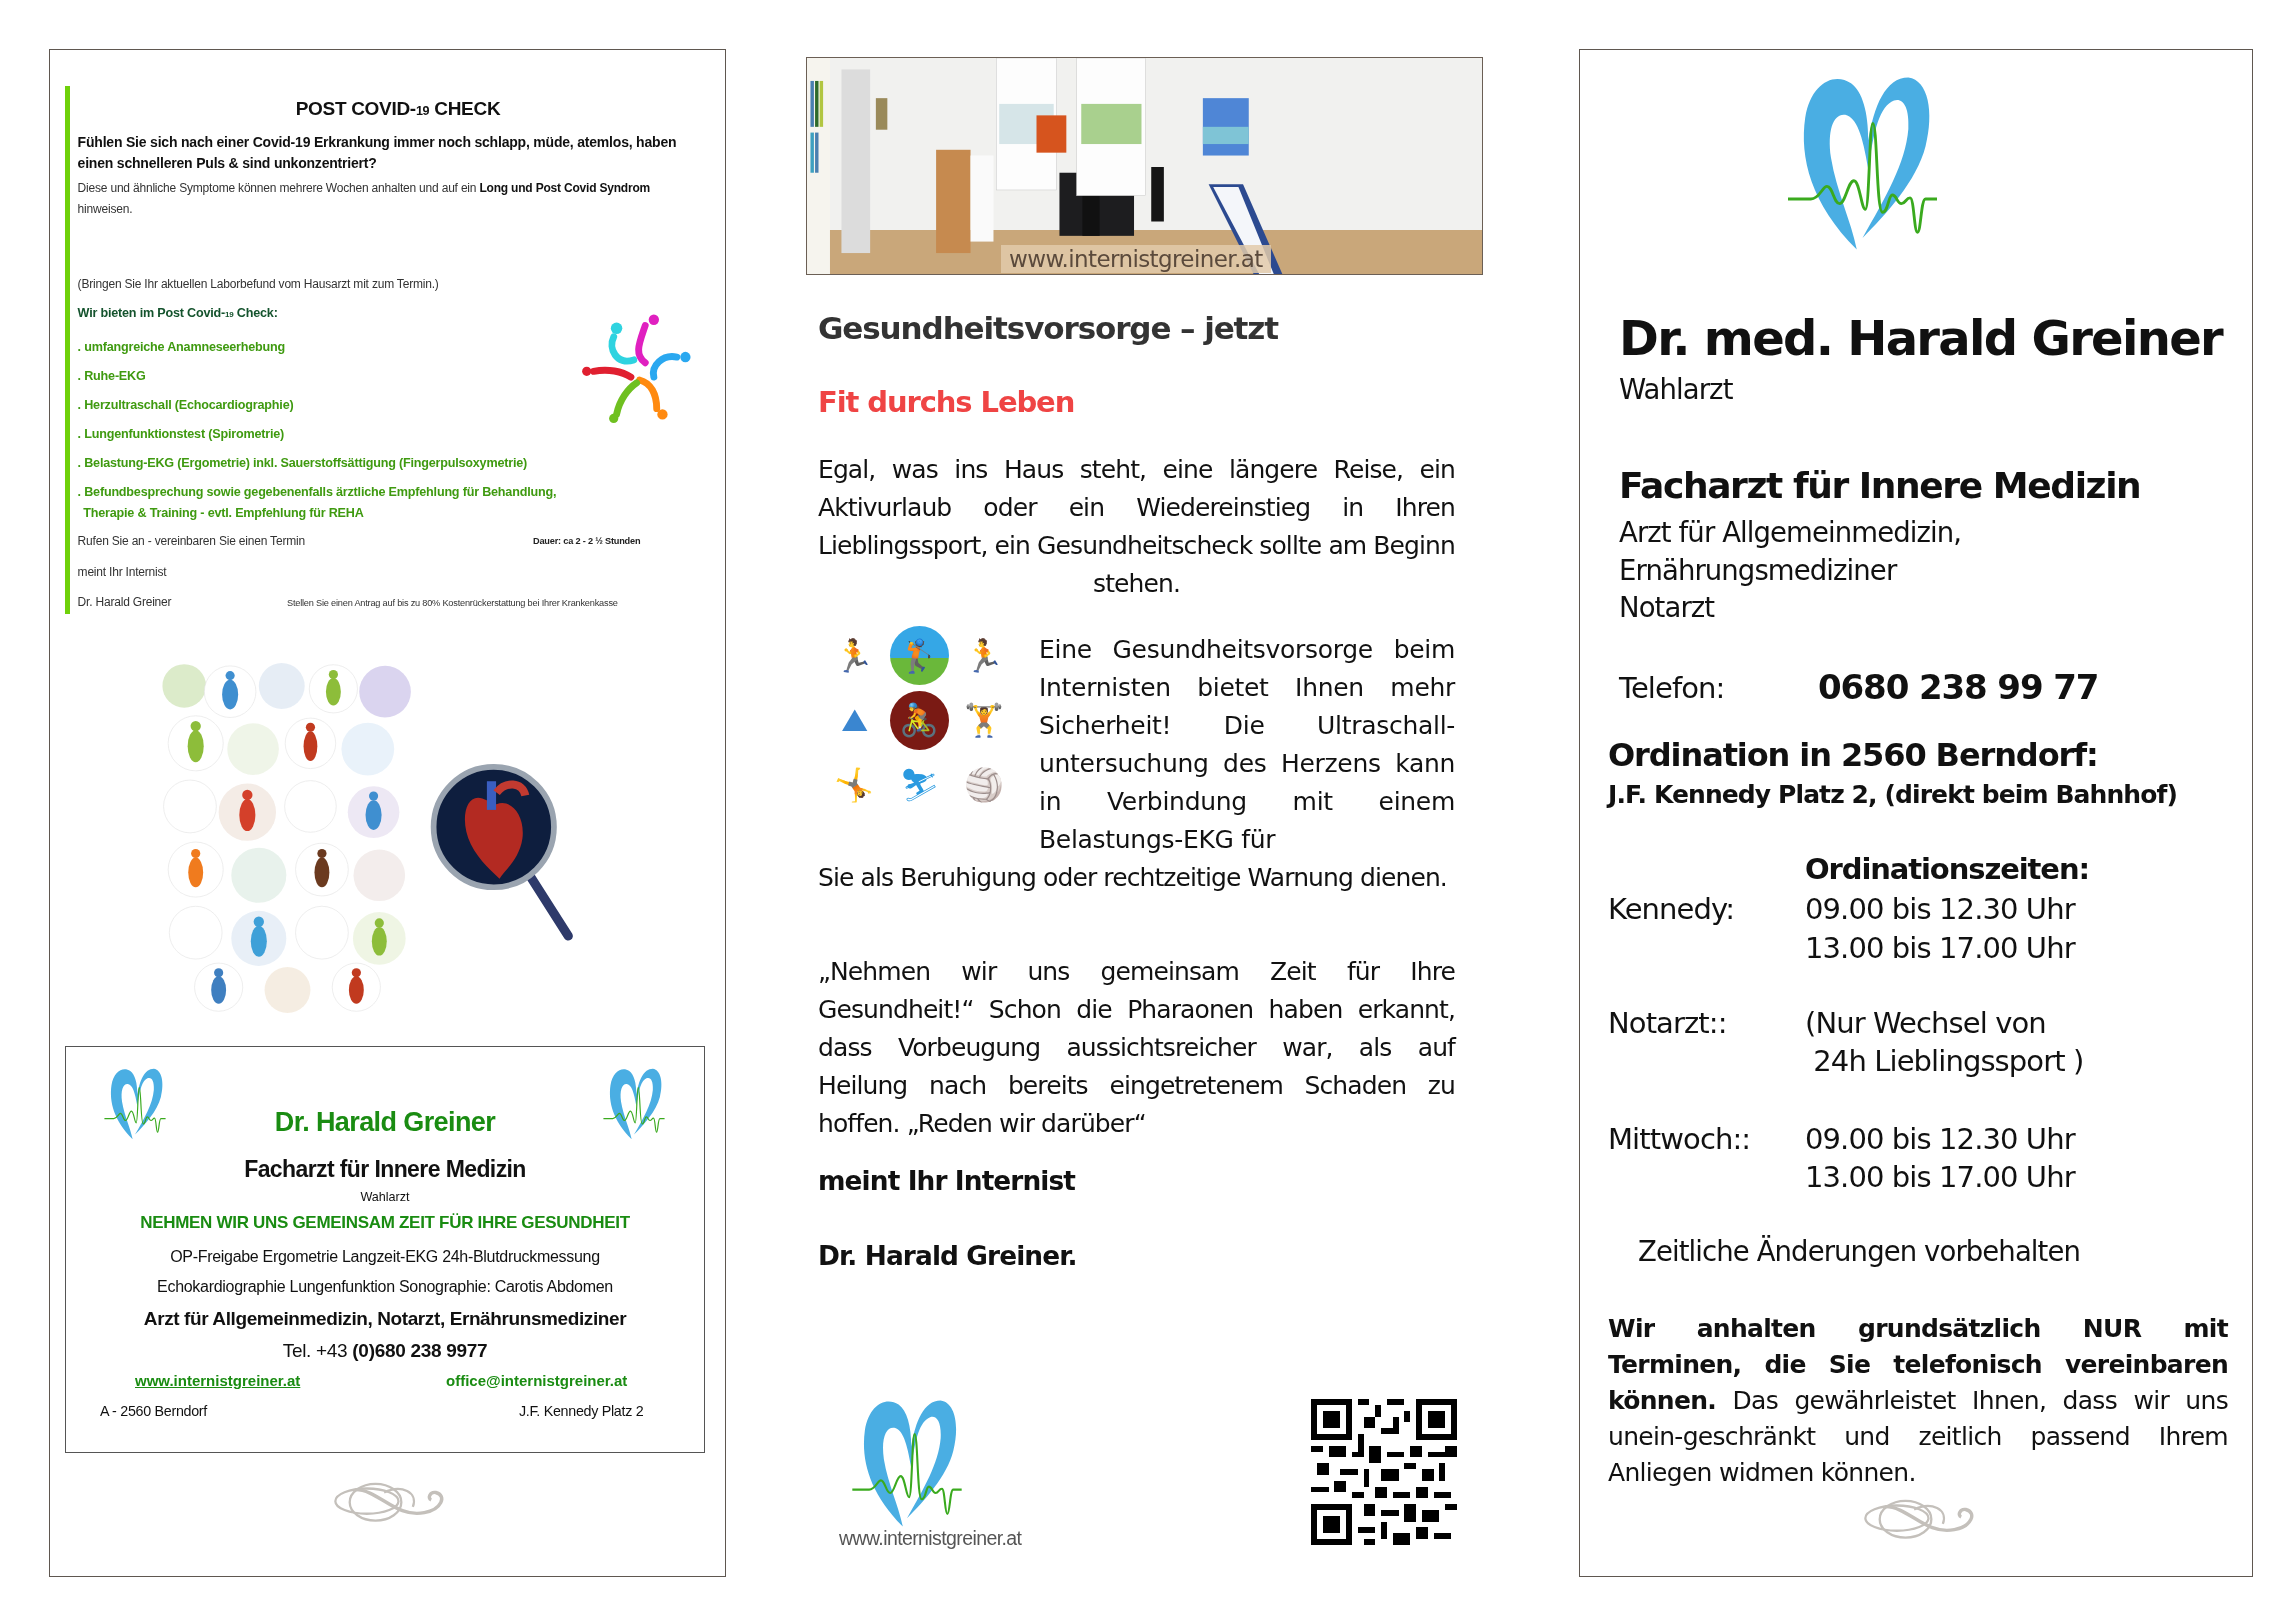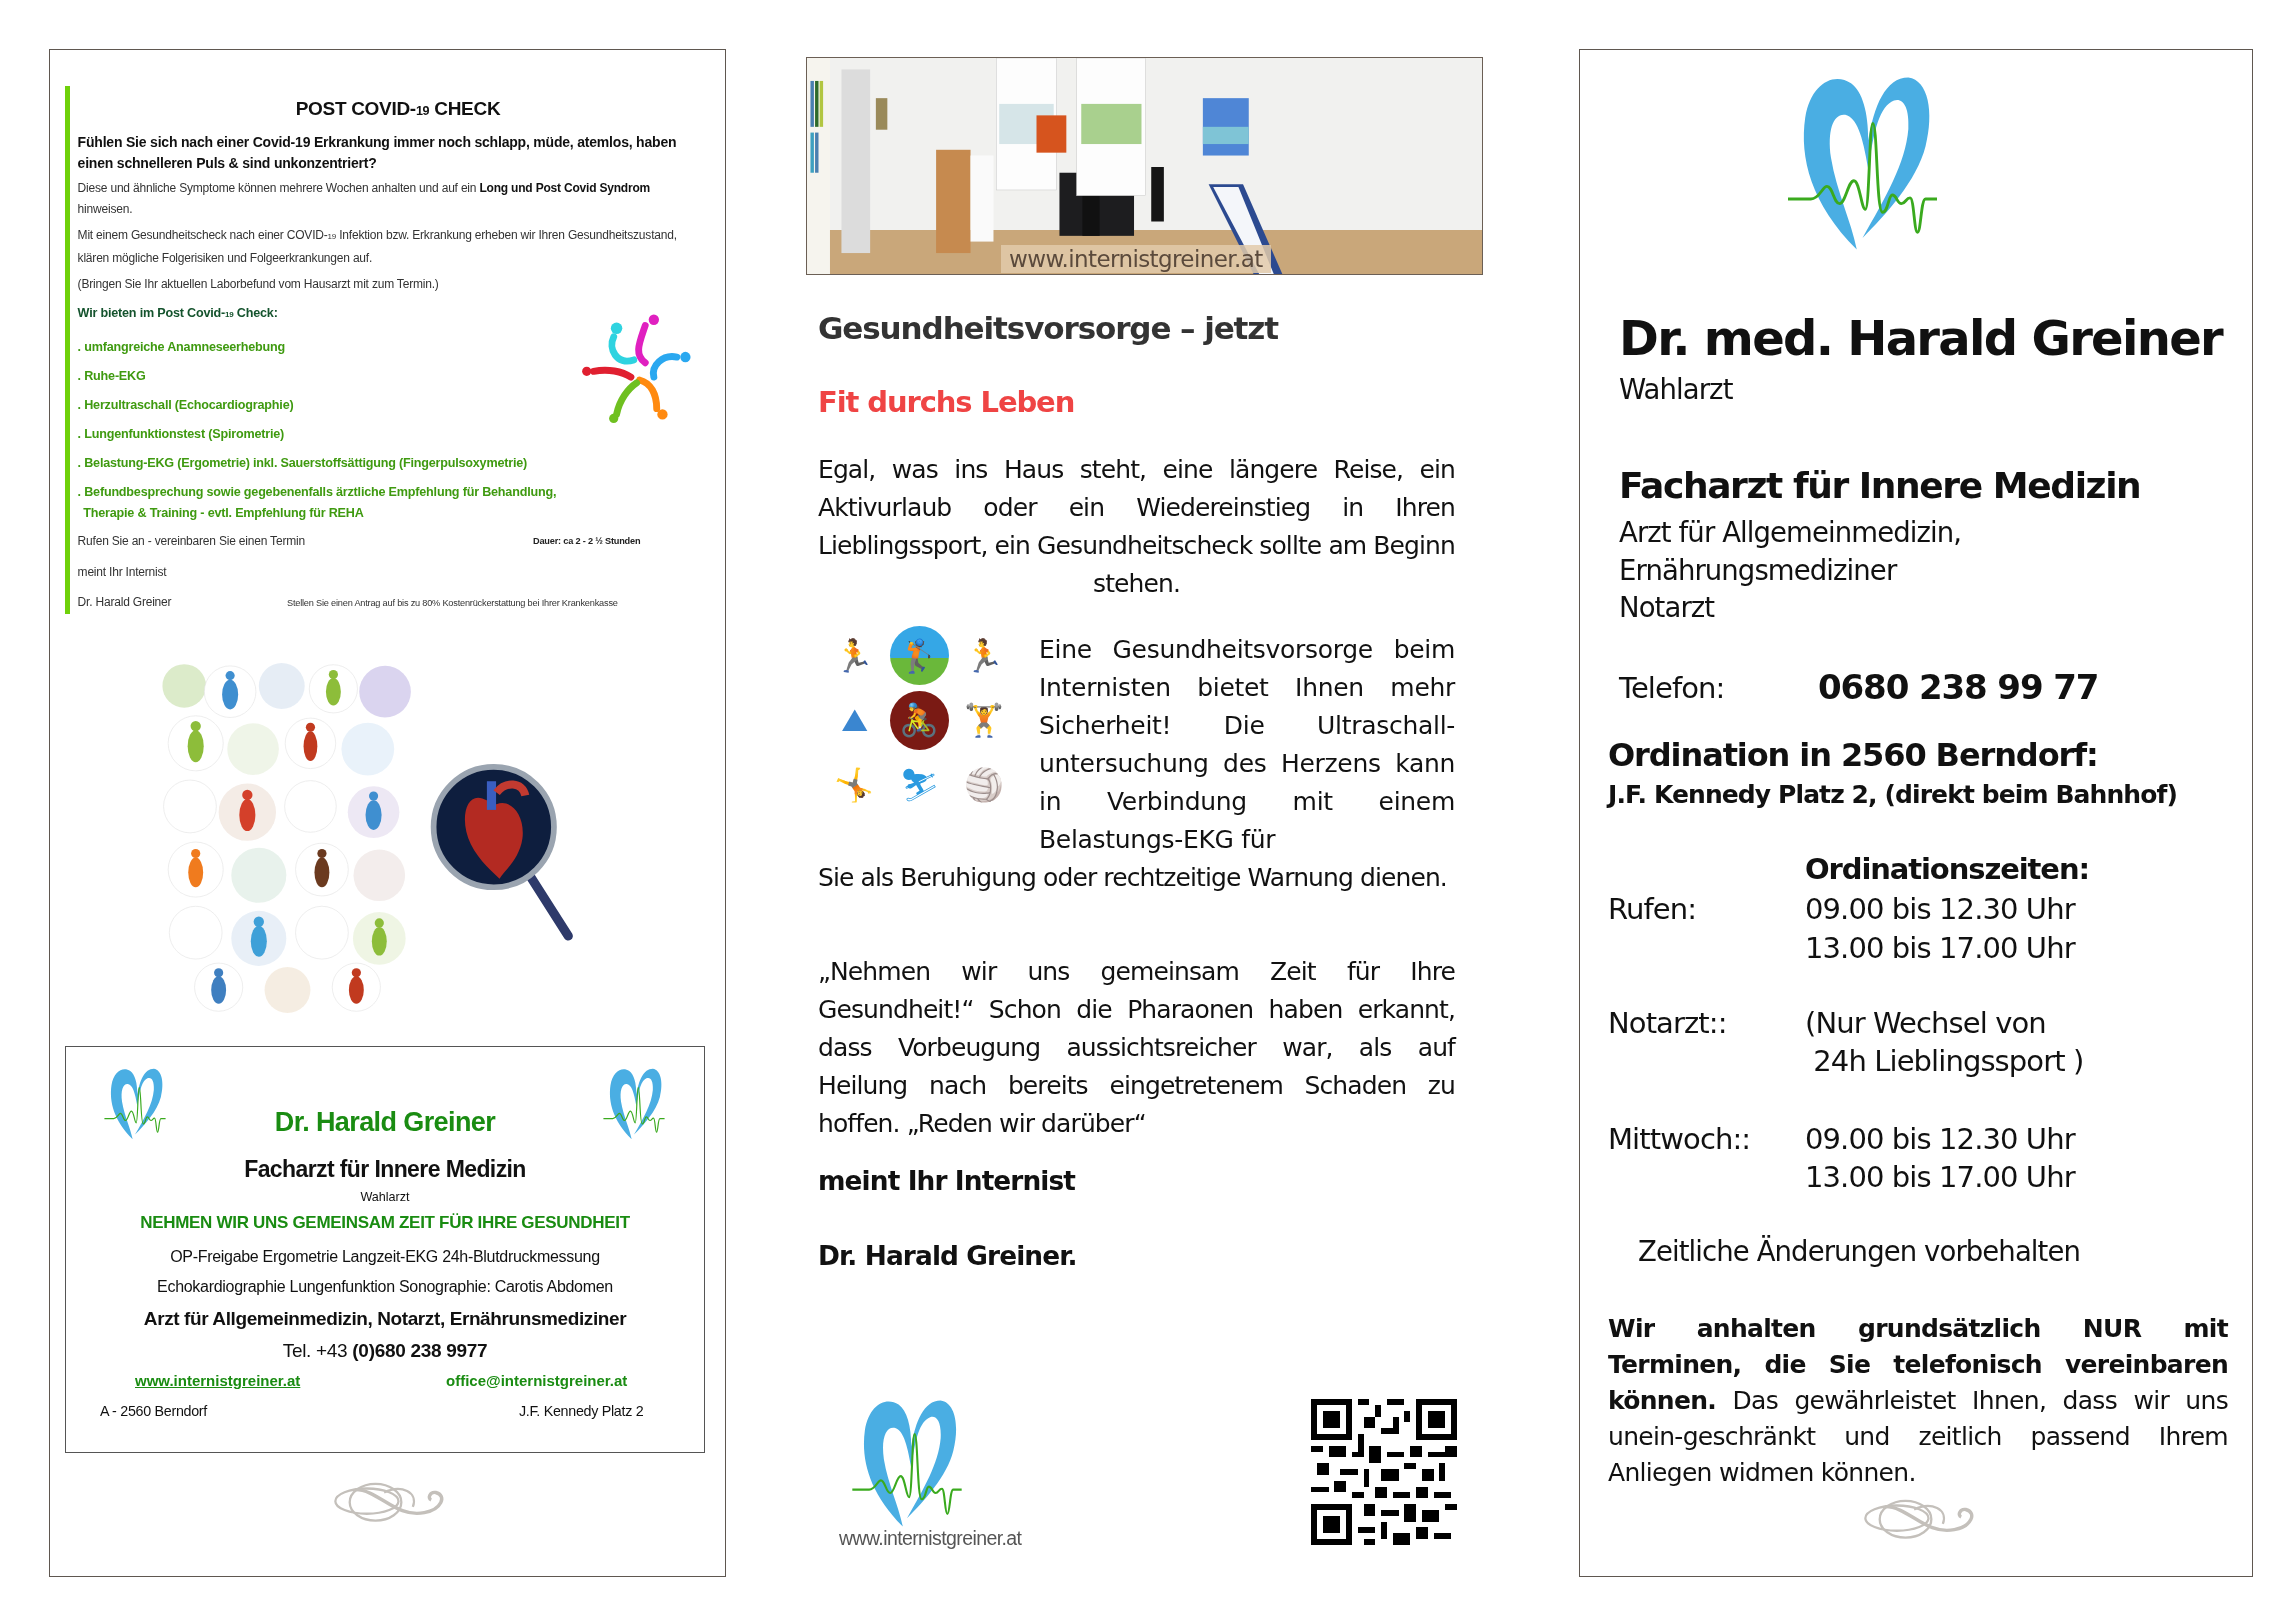--- a/index.html
+++ b/index.html
@@ -105,21 +105,20 @@
   </defs>
 </svg>
 
 <div class="panel" id="panel-left"></div>
 
 <div class="covid-box">
   <div class="covid-bar"></div>
   <div class="covid-title"><span>POST COVID-</span><span class="small">19</span><span> CHECK</span></div>
   <div class="covid-lead">Fühlen Sie sich nach einer Covid-19 Erkrankung immer noch schlapp, müde, atemlos, haben einen schnelleren Puls &amp; sind unkonzentriert?</div>
   <div class="covid-p" style="top:92px"><span>Diese und ähnliche Symptome können mehrere Wochen anhalten und auf ein </span><b>Long und Post Covid Syndrom</b><span> hinweisen.</span></div>
-  <div class="covid-p" style="top:139px"><span>Mit einem Gesundheitscheck nach  einer COVID-</span><span class="small">19</span><span> Infektion bzw. Erkrankung erheben wir Ihren Gesundheitszustand, klären mögliche Folgerisiken und Folgeerkrankungen auf.</span></div>
   <div class="covid-p" style="top:188px">(Bringen Sie Ihr aktuellen Laborbefund vom Hausarzt mit zum Termin.)</div>
   <div class="offer-head"><span>Wir bieten im Post Covid-</span><span class="small">19</span><span> Check:</span></div>
   <ul class="offer-list">
     <li>. umfangreiche Anamneseerhebung</li>
     <li>. Ruhe-EKG</li>
     <li>. Herzultraschall (Echocardiographie)</li>
     <li>. Lungenfunktionstest (Spirometrie)</li>
     <li>. Belastung-EKG (Ergometrie)  inkl. Sauerstoffsättigung (Fingerpulsoxymetrie)</li>
     <li class="wrap">. Befundbesprechung sowie gegebenenfalls ärztliche Empfehlung für Behandlung,</li>
     <li class="wrap" style="padding-left:5.7px;margin-top:0">  Therapie &amp; Training - evtl. Empfehlung für REHA</li>
@@ -363,21 +362,21 @@
 <div class="r-text r-spec">Facharzt für Innere Medizin</div>
 <div class="r-text r-role" style="top:516px">Arzt für Allgemeinmedizin,</div>
 <div class="r-text r-role" style="top:554px">Ernährungsmediziner</div>
 <div class="r-text r-role" style="top:591px">Notarzt</div>
 <div class="r-text r-tel-label">Telefon:</div>
 <a class="r-text r-tel-num">0680 238 99 77</a>
 <div class="r-text r-ord">Ordination in 2560 Berndorf:</div>
 <div class="r-text r-addr">J.F. Kennedy Platz 2,  (direkt beim Bahnhof)</div>
 <div class="r-text r-hours-head">Ordinationszeiten:</div>
 
-<div class="r-text r-day" style="top:892px">Rufen:</div>
+<div class="r-text r-day" style="top:892px">Kennedy:</div>
 <div class="r-text r-time" style="top:892px">09.00 bis 12.30 Uhr</div>
 <div class="r-text r-time" style="top:931px">13.00 bis 17.00 Uhr</div>
 
 <div class="r-text r-day" style="top:1006px">Notarzt::</div>
 <div class="r-text r-time" style="top:1006px">(Nur Wechsel von</div>
 <div class="r-text r-time" style="top:1044px; white-space:pre"> 24h Lieblingssport )</div>
 
 <div class="r-text r-day" style="top:1122px">Mittwoch::</div>
 <div class="r-text r-time" style="top:1122px">09.00 bis 12.30 Uhr</div>
 <div class="r-text r-time" style="top:1160px">13.00 bis 17.00 Uhr</div>

